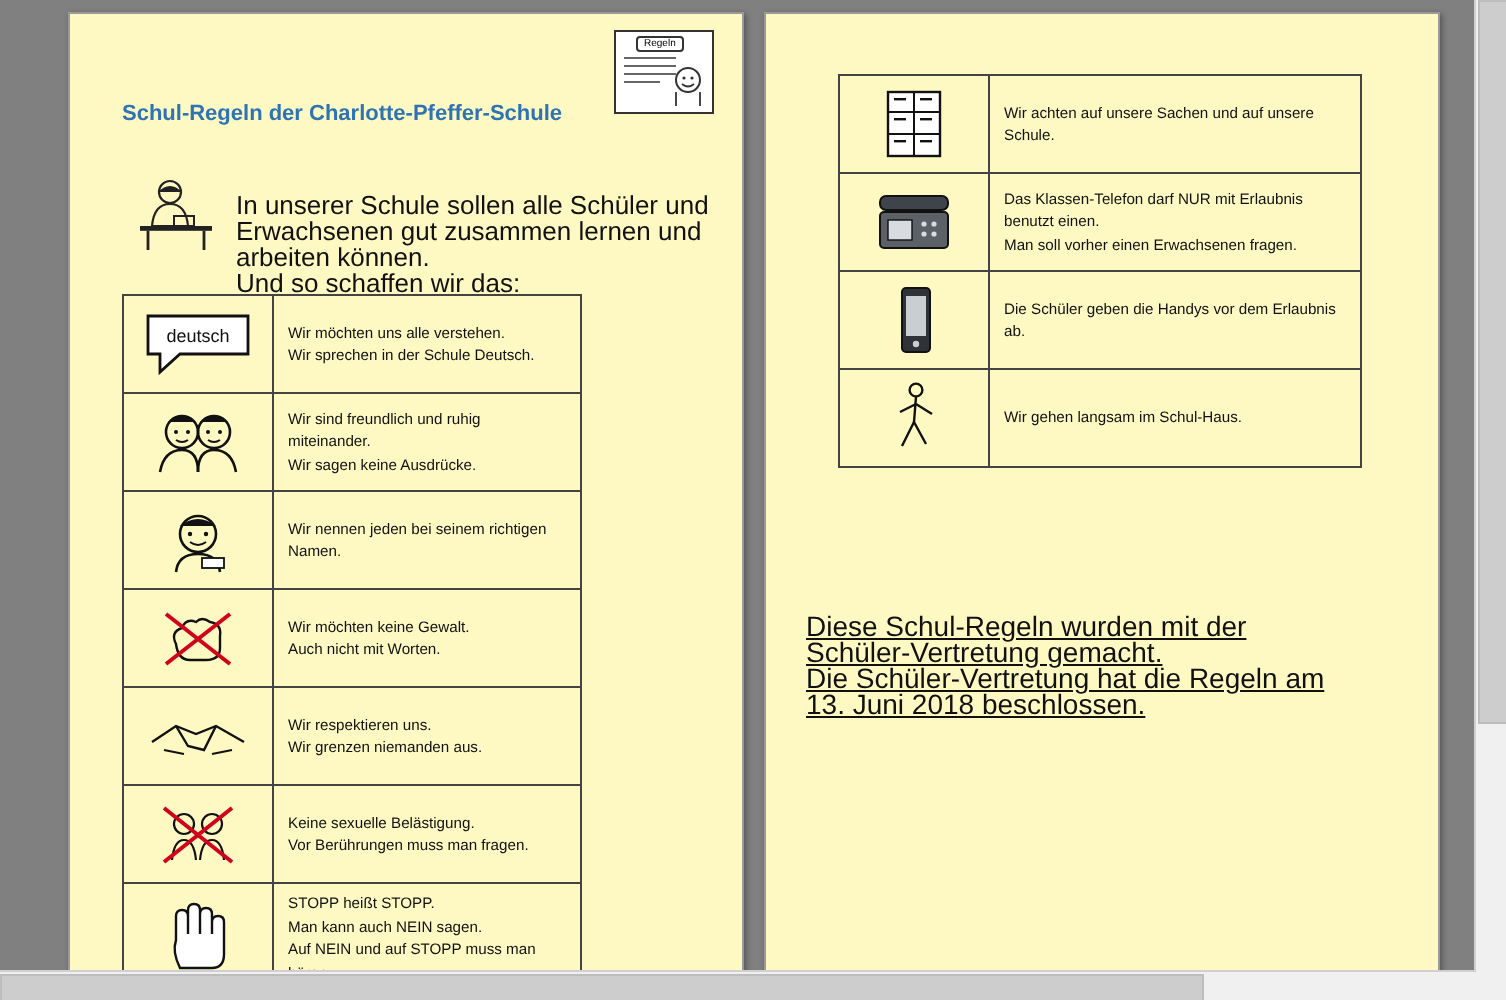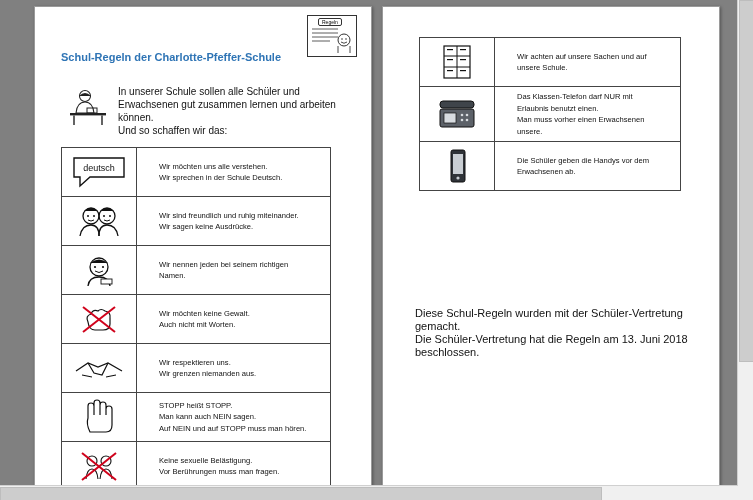--- a/index.html
+++ b/index.html
@@ -15,21 +15,21 @@
   }
   .viewport {
     position: relative;
     width: 753px;
     height: 500px;
     background: #808080;
   }
   .page {
     position: absolute;
     top: 6px;
-    background: #ffffff;
+    background: #fef9c3;
     border: 1px solid #9a9a9a;
     box-shadow: 1px 1px 3px rgba(0,0,0,0.35);
     overflow: hidden;
   }
   .page-left {
     left: 34px;
     width: 336px;
     height: 484px;
   }
   .page-right {
@@ -103,67 +103,68 @@
     position: absolute;
     left: 26px;
     top: 44px;
     font-size: 11px;
     font-weight: bold;
     color: #2e74b5;
   }
   .intro {
     position: absolute;
     left: 83px;
-    top: 78px;
+    top: 89px;
     width: 240px;
-    font-size: 10px;
+    font-size: 13px;
     line-height: 13px;
     color: #111;
   }
   .intro-pic {
     position: absolute;
     left: 30px;
     top: 80px;
     width: 46px;
     height: 40px;
   }
 
   table.rules {
     position: absolute;
     border-collapse: collapse;
-    width: 270px;
+    width: 230px;
   }
   table.rules.left-tbl { left: 26px; top: 140px; }
   table.rules.right-tbl { left: 36px; top: 30px; width: 262px; }
 
   table.rules td {
     border: 1px solid #444;
     vertical-align: middle;
   }
   td.pic {
     width: 70px;
     height: 44px;
     text-align: center;
     padding: 2px;
   }
   td.txt {
-    padding: 4px 22px;
+    padding: 4px 7px;
     font-size: 7.6px;
     line-height: 11.5px;
     color: #111;
     margin-left: 37px;
   }
   .closing {
     position: absolute;
-    left: 32px;
+    left: 20px;
     top: 300px;
     width: 275px;
-    font-size: 11px;
+    font-size: 14px;
     line-height: 13px;
     color: #111;
+    text-decoration: underline;
   }
   svg { display: block; margin: 0 auto; }
 </style>
 </head>
 <body>
 
 <div class="viewport">
 
   <div class="page page-left">
 
@@ -274,44 +275,44 @@
               <path d="M14 24 L24 26 M38 26 L48 24" fill="none" stroke="#111" stroke-width="1.1"></path>
             </svg>
           </td>
           <td class="txt">
             <div>Wir respektieren uns.</div>
             <div>Wir grenzen niemanden aus.</div>
           </td>
         </tr>
         <tr>
           <td class="pic">
-            <svg width="62" height="38" viewBox="0 0 62 38">
-              <path d="M22 34 q-4 -8 -2 -14 l0 -12 q0 -3 3 -3 q3 0 3 3 l0 9 l0 -12 q0 -3 3 -3 q3 0 3 3 l0 12 l0 -10 q0 -3 3 -3 q3 0 3 3 l0 10 l0 -6 q0 -3 3 -3 q3 0 3 3 l0 16 q0 7 -6 7 z" fill="#fff" stroke="#111" stroke-width="1.2"></path>
-            </svg>
-          </td>
-          <td class="txt">
-            <div>STOPP heißt STOPP.</div>
-            <div>Man kann auch NEIN sagen.</div>
-            <div>Auf NEIN und auf STOPP muss man hören.</div>
-          </td>
-        </tr>
-        <tr>
-          <td class="pic">
             <svg width="62" height="34" viewBox="0 0 62 34">
               <circle cx="24" cy="12" r="5" fill="none" stroke="#111" stroke-width="1.1"></circle>
               <circle cx="38" cy="12" r="5" fill="none" stroke="#111" stroke-width="1.1"></circle>
               <path d="M18 30 Q19 20 24 20 Q29 20 30 30" fill="none" stroke="#111" stroke-width="1.1"></path>
               <path d="M32 30 Q33 20 38 20 Q43 20 44 30" fill="none" stroke="#111" stroke-width="1.1"></path>
               <line x1="14" y1="4" x2="48" y2="31" stroke="#d0021b" stroke-width="2"></line>
               <line x1="48" y1="4" x2="14" y2="31" stroke="#d0021b" stroke-width="2"></line>
             </svg>
           </td>
           <td class="txt">
             <div>Keine sexuelle Belästigung.</div>
             <div>Vor Berührungen muss man fragen.</div>
+          </td>
+        </tr>
+        <tr>
+          <td class="pic">
+            <svg width="62" height="38" viewBox="0 0 62 38">
+              <path d="M22 34 q-4 -8 -2 -14 l0 -12 q0 -3 3 -3 q3 0 3 3 l0 9 l0 -12 q0 -3 3 -3 q3 0 3 3 l0 12 l0 -10 q0 -3 3 -3 q3 0 3 3 l0 10 l0 -6 q0 -3 3 -3 q3 0 3 3 l0 16 q0 7 -6 7 z" fill="#fff" stroke="#111" stroke-width="1.2"></path>
+            </svg>
+          </td>
+          <td class="txt">
+            <div>STOPP heißt STOPP.</div>
+            <div>Man kann auch NEIN sagen.</div>
+            <div>Auf NEIN und auf STOPP muss man hören.</div>
           </td>
         </tr>
       </tbody>
     </table>
   </div>
 
   <div class="page page-right">
     <table class="rules right-tbl">
       <tbody>
         <tr>
@@ -340,33 +341,46 @@
               <rect x="14" y="8" width="34" height="7" rx="3" fill="#3f444a" stroke="#111" stroke-width="1"></rect>
               <rect x="18" y="20" width="12" height="10" fill="#d8dce0" stroke="#111" stroke-width="0.7"></rect>
               <circle cx="36" cy="22" r="1.3" fill="#d8dce0"></circle>
               <circle cx="41" cy="22" r="1.3" fill="#d8dce0"></circle>
               <circle cx="36" cy="27" r="1.3" fill="#d8dce0"></circle>
               <circle cx="41" cy="27" r="1.3" fill="#d8dce0"></circle>
             </svg>
           </td>
           <td class="txt">
             <div>Das Klassen-Telefon darf NUR mit Erlaubnis benutzt einen.</div>
-            <div>Man muss vorher einen Erwachsenen unsere.</div>
+            <div>Man soll vorher einen Erwachsenen fragen.</div>
           </td>
         </tr>
         <tr>
           <td class="pic">
             <svg width="62" height="40" viewBox="0 0 62 40">
               <rect x="25" y="4" width="14" height="32" rx="2" fill="#2f3338" stroke="#111" stroke-width="1"></rect>
               <rect x="27" y="8" width="10" height="20" fill="#c9ced3"></rect>
               <circle cx="32" cy="32" r="1.6" fill="#c9ced3"></circle>
             </svg>
           </td>
           <td class="txt">
-            <div>Die Schüler geben die Handys vor dem Erwachsenen ab.</div>
+            <div>Die Schüler geben die Handys vor dem Erlaubnis ab.</div>
+          </td>
+        </tr>
+        <tr>
+          <td class="pic">
+            <svg width="62" height="40" viewBox="0 0 62 40">
+              <circle cx="32" cy="6" r="3.2" fill="none" stroke="#111" stroke-width="1.2"></circle>
+              <path d="M32 9.5 L31 22" stroke="#111" stroke-width="1.2" fill="none"></path>
+              <path d="M31 22 L25 34 M31 22 L37 33" stroke="#111" stroke-width="1.2" fill="none"></path>
+              <path d="M32 13 L24 17 M32 13 L40 18" stroke="#111" stroke-width="1.2" fill="none"></path>
+            </svg>
+          </td>
+          <td class="txt">
+            <div>Wir gehen langsam im Schul-Haus.</div>
           </td>
         </tr>
       </tbody>
     </table>
 
     <div class="closing">
       <div>Diese Schul-Regeln wurden mit der Schüler-Vertretung gemacht.</div>
       <div>Die Schüler-Vertretung hat die Regeln am 13. Juni 2018 beschlossen.</div>
     </div>
   </div>

